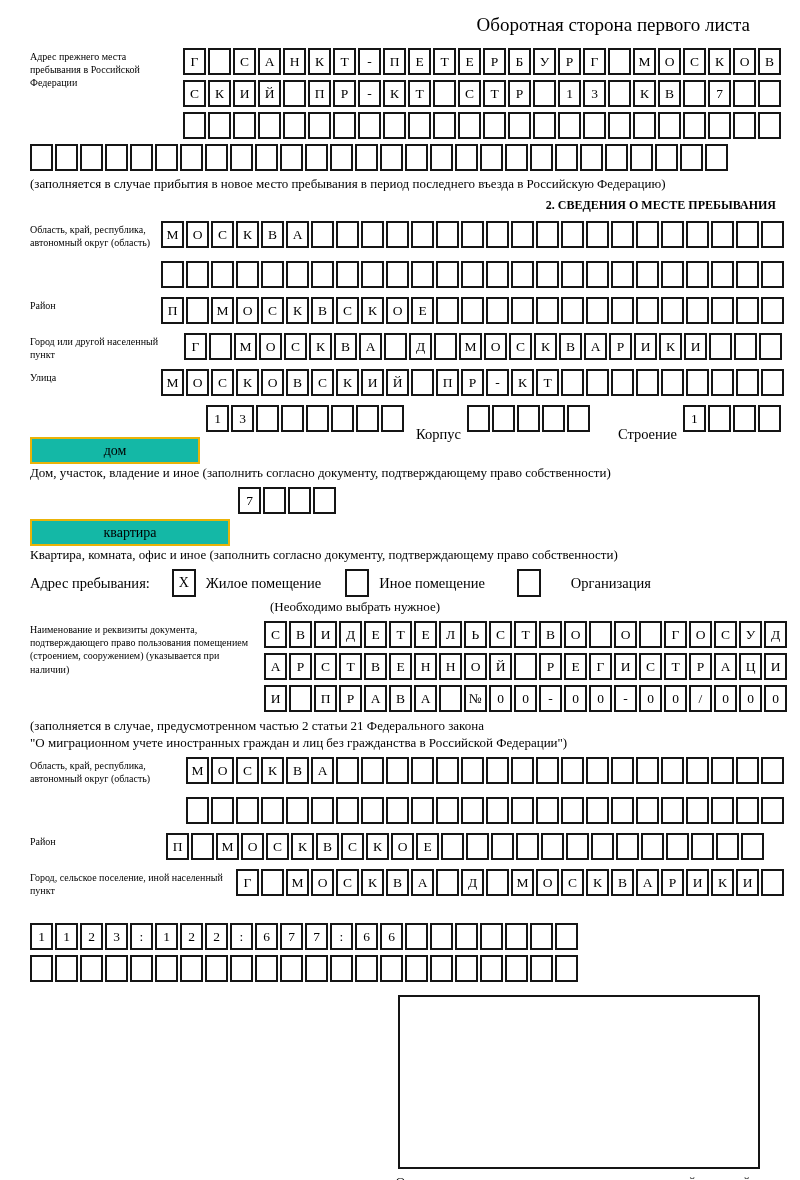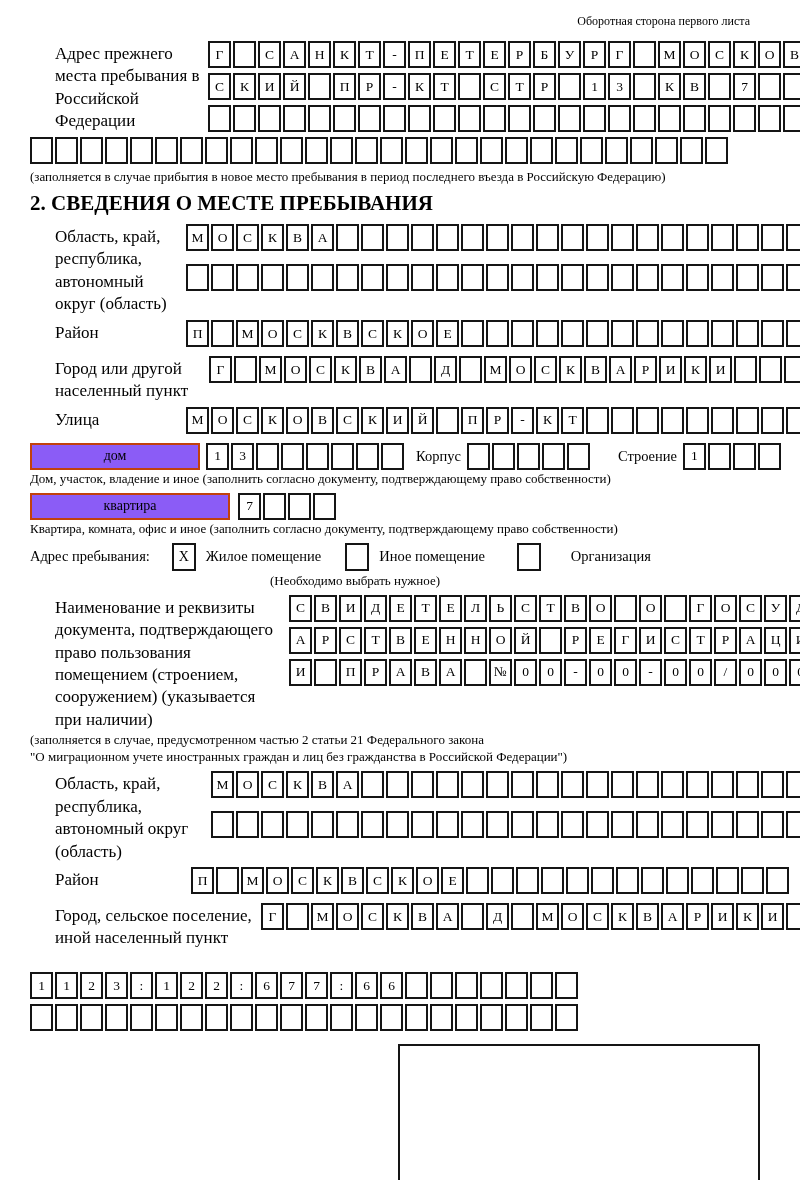--- a/index.html
+++ b/index.html
@@ -1,30 +1,30 @@
 <!DOCTYPE html>
 <html><head>
 <meta charset="utf-8">
 <style>
   html,body{margin:0;padding:0;background:#fff;color:#000;}
   body{width:800px;font-family:"Liberation Serif","DejaVu Serif",serif;}
   .page{box-sizing:border-box;width:800px;min-height:1180px;padding:14px 8px 24px 30px;}
-  .hdr{text-align:right;font-size:12px;padding-right:42px;}
+  .hdr{text-align:right;font-size:19px;padding-right:42px;}
   .row-flex{display:flex;align-items:flex-start;}
-  .lbl{font-size:17px;line-height:1.32;flex:none;padding-top:2px;margin-left:25px;}
+  .lbl{font-size:10px;line-height:1.32;flex:none;padding-top:2px;}
   .cellrows{display:flex;flex-direction:column;}
   .cells{display:flex;flex-wrap:nowrap;margin-bottom:5px;}
   .cell{flex:none;width:19px;height:23px;border:2px solid #151515;margin-right:2px;
         display:flex;align-items:center;justify-content:center;
         font-size:13.5px;line-height:1;background:#fff;}
-  .widebox{flex:none;border:2px solid #c2410c;height:23px;display:flex;align-items:center;
-           justify-content:center;font-size:14px;background:#8b5cf6;}
+  .widebox{flex:none;border:2px solid #eab308;height:23px;display:flex;align-items:center;
+           justify-content:center;font-size:14px;background:#14b8a6;margin-top:32px;}
   .caption{font-size:13px;margin:1px 0 6px 0;}
   .caption.center{text-align:left;padding-right:16px;}
-  .sec-title{text-align:left;font-weight:bold;font-size:21px;margin:6px 0 8px 0;padding-right:16px;}
+  .sec-title{text-align:right;font-weight:bold;font-size:12px;margin:6px 0 8px 0;padding-right:16px;}
   .inline-lbl{font-size:14.5px;align-self:center;}
   .chkrow{display:flex;align-items:center;margin:4px 0 2px 0;}
   .chk{flex:none;width:20px;height:24px;border:2px solid #151515;display:flex;align-items:center;
        justify-content:center;font-size:14px;margin:0 10px;}
   .markbox{width:358px;height:170px;border:2px solid #151515;margin-left:368px;margin-top:8px;}
   .markcaption{width:400px;margin-left:348px;text-align:center;font-size:13px;line-height:1.35;margin-top:4px;}
   .mt4{margin-top:4px;} .mt8{margin-top:8px;} .mt10{margin-top:10px;} .mt12{margin-top:12px;}
 </style>
 </head>
 <body>

